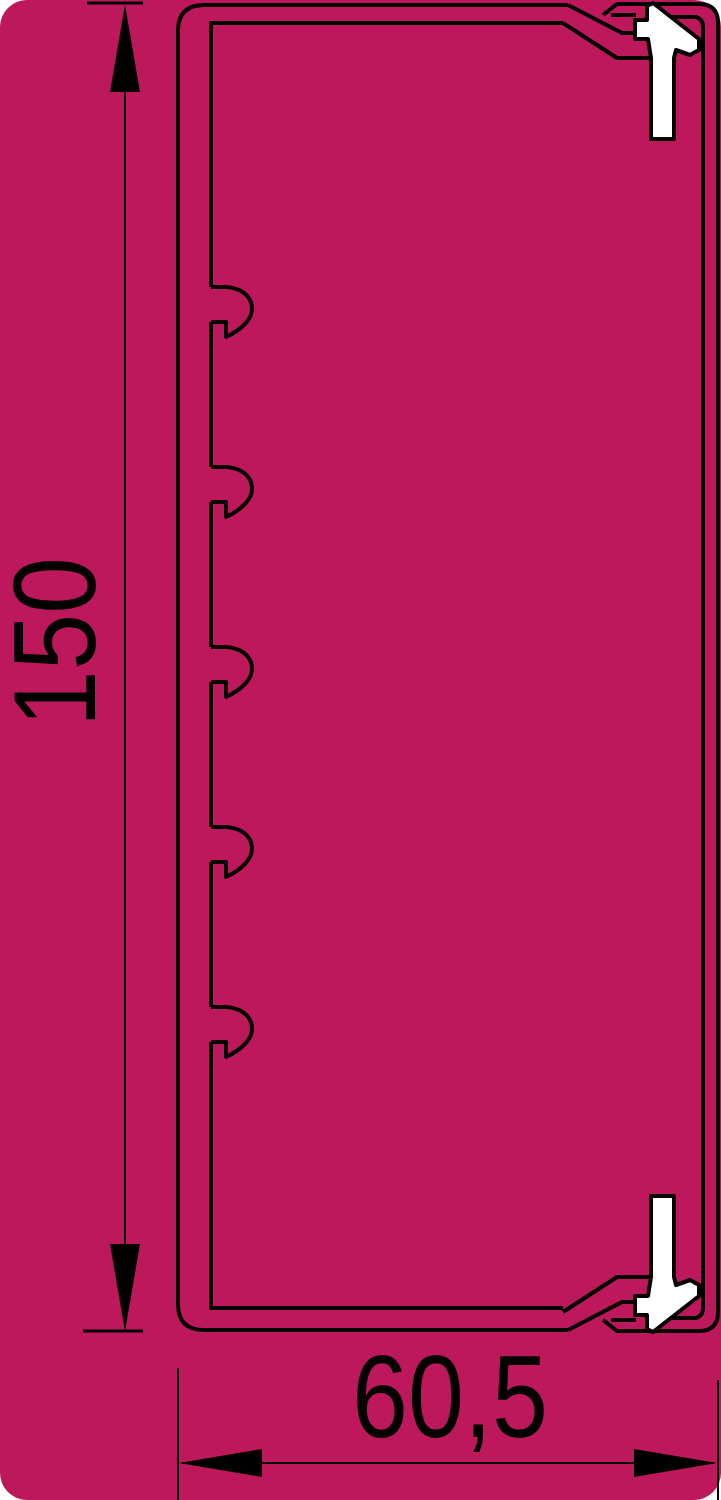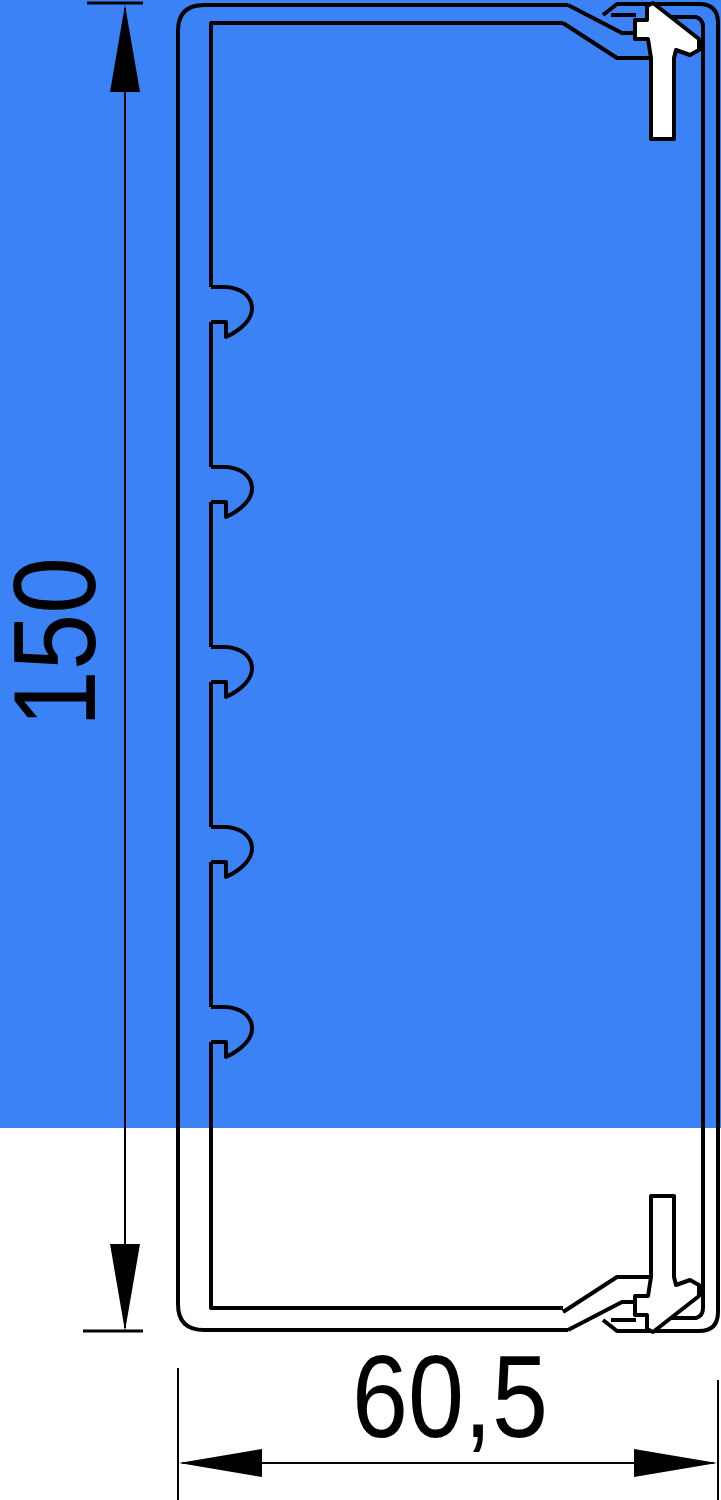--- a/index.html
+++ b/index.html
@@ -7,22 +7,23 @@
     padding: 0;
     background: #ffffff;
     width: 721px;
     height: 1500px;
     overflow: hidden;
     font-family: "Liberation Sans", sans-serif;
   }
   .stage {
     position: relative;
     width: 721px;
-    height: 1128px;
-    background: #3b82f6;
+    height: 1500px;
+    background: #be185d;
+    border-radius: 27px;
   }
   svg { display: block; }
   .profile {
     fill: none;
     stroke: #000000;
     stroke-width: 4;
     stroke-linejoin: round;
     stroke-linecap: butt;
   }
   .profile-filled {

